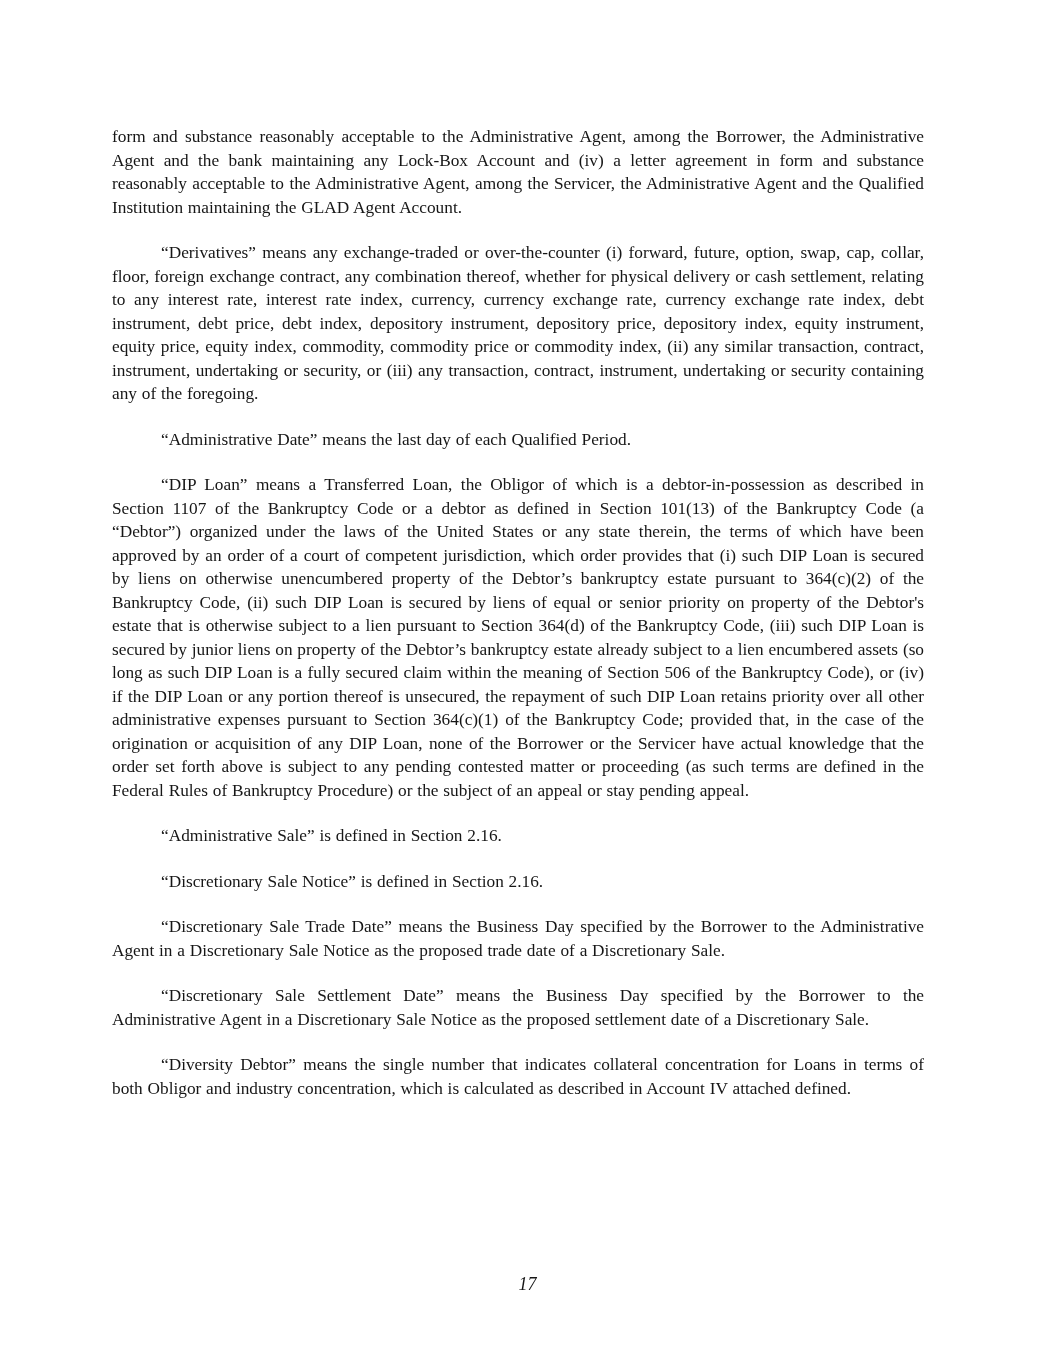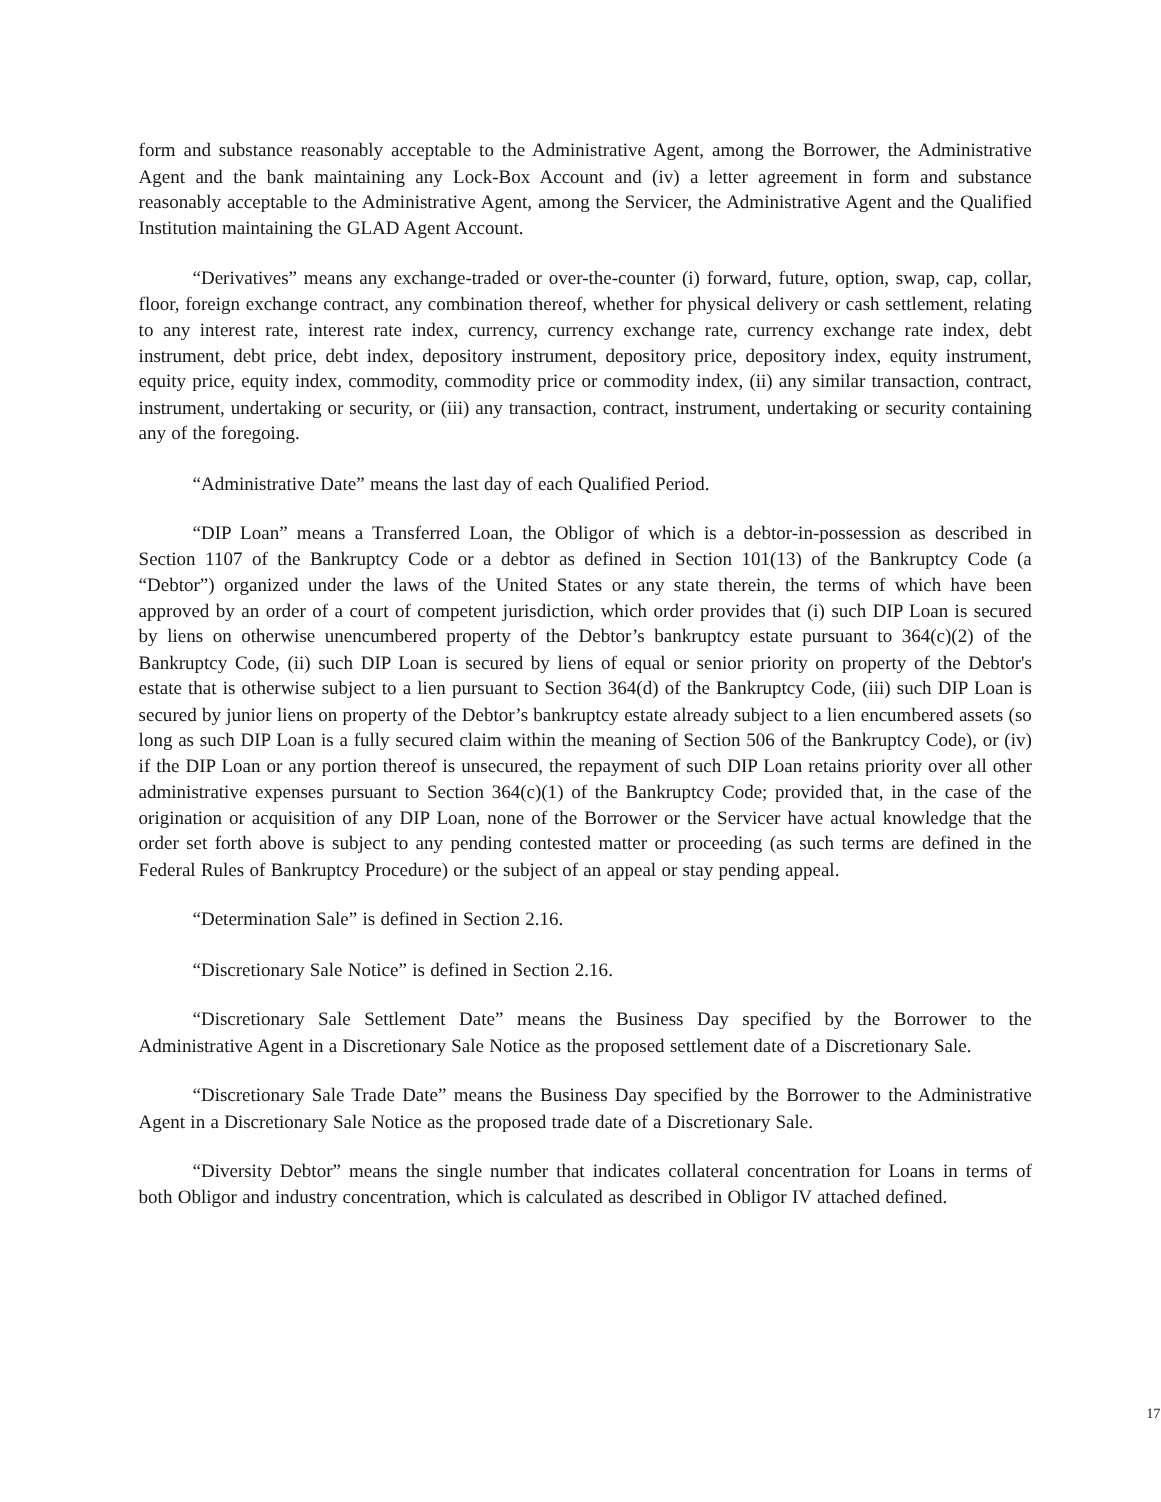--- a/index.html
+++ b/index.html
@@ -9,63 +9,64 @@
     width: 1055px;
     height: 1365px;
     background: #ffffff;
     font-family: "Liberation Serif", serif;
     color: #161616;
     overflow: hidden;
   }
   .content {
     position: absolute;
     top: 125px;
-    left: 126px;
+    left: 112px;
     width: 812px;
   }
   p.para {
     font-size: 17.3px;
     line-height: 23.5px;
     text-align: justify;
     margin-bottom: 22px;
     word-spacing: 0.5px;
   }
   p.indent { text-indent: 49px; }
   p.para:last-child { margin-bottom: 0; }
   .u { text-underline-offset: 2px; }
   .page-number {
     position: absolute;
     top: 1273px;
     left: 0;
     width: 100%;
-    text-align: right;
-    font-size: 13px;
+    text-align: center;
+    font-size: 18px;
     line-height: 23.5px;
+    font-style: italic;
   }
 </style>
 </head>
 <body>
 
 <div class="page">
   <main class="content">
 
     <p class="para"><span>form and substance reasonably acceptable to the Administrative Agent, among the Borrower, the Administrative Agent and the bank maintaining any Lock-Box Account and (iv) a letter agreement in form and substance reasonably acceptable to the Administrative Agent, among the Servicer, the Administrative Agent and the Qualified Institution maintaining the GLAD Agent Account.</span></p>
 
     <p class="para indent"><span>“</span><span class="u">Derivatives</span><span>”  means any exchange-traded or over-the-counter (i) forward, future, option, swap, cap, collar, floor, foreign exchange contract, any combination thereof, whether for physical delivery or cash settlement, relating to any interest rate, interest rate index, currency, currency exchange rate, currency exchange rate index, debt instrument, debt price, debt index, depository instrument, depository price, depository index, equity instrument, equity price, equity index, commodity, commodity price or commodity index, (ii) any similar transaction, contract, instrument, undertaking or security, or (iii) any transaction, contract, instrument, undertaking or security containing any of the foregoing.</span></p>
 
     <p class="para indent"><span>“</span><span class="u">Administrative Date</span><span>” means the last day of each Qualified Period.</span></p>
 
     <p class="para indent"><span>“</span><span class="u">DIP Loan</span><span>” means a Transferred Loan, the Obligor of which is a debtor-in-possession as described in Section 1107 of the Bankruptcy Code or a debtor as defined in Section 101(13) of the Bankruptcy Code (a “Debtor”) organized under the laws of the United States or any state therein, the terms of which have been approved by an order of a court of competent jurisdiction, which order provides that (i) such DIP Loan is secured by liens on otherwise unencumbered property of the Debtor’s bankruptcy estate pursuant to 364(c)(2) of the Bankruptcy Code, (ii) such DIP Loan is secured by liens of equal or senior priority on property of the Debtor's estate that is otherwise subject to a lien pursuant to Section 364(d) of the Bankruptcy Code, (iii) such DIP Loan is secured by junior liens on property of the Debtor’s bankruptcy estate already subject to a lien encumbered assets (so long as such DIP Loan is a fully secured claim within the meaning of Section 506 of the Bankruptcy Code), or (iv) if the DIP Loan or any portion thereof is unsecured, the repayment of such DIP Loan retains priority over all other administrative expenses pursuant to Section 364(c)(1) of the Bankruptcy Code; provided that, in the case of the origination or acquisition of any DIP Loan, none of the Borrower or the Servicer have actual knowledge that the order set forth above is subject to any pending contested matter or proceeding (as such terms are defined in the Federal Rules of Bankruptcy Procedure) or the subject of an appeal or stay pending appeal.</span></p>
 
-    <p class="para indent"><span>“</span><span class="u">Determination Sale</span><span>” is defined in </span><span class="u">Section 2.16</span><span>.</span></p>
+    <p class="para indent"><span>“</span><span class="u">Administrative Sale</span><span>” is defined in </span><span class="u">Section 2.16</span><span>.</span></p>
 
     <p class="para indent"><span>“</span><span class="u">Discretionary Sale Notice</span><span>” is defined in </span><span class="u">Section 2.16</span><span>.</span></p>
 
+    <p class="para indent"><span>“</span><span class="u">Discretionary Sale Trade Date</span><span>” means the Business Day specified by the Borrower to the Administrative Agent in a Discretionary Sale Notice as the proposed trade date of a Discretionary Sale.</span></p>
+
     <p class="para indent"><span>“</span><span class="u">Discretionary Sale Settlement Date</span><span>” means the Business Day specified by the Borrower to the Administrative Agent in a Discretionary Sale Notice as the proposed settlement date of a Discretionary Sale.</span></p>
 
-    <p class="para indent"><span>“</span><span class="u">Discretionary Sale Trade Date</span><span>” means the Business Day specified by the Borrower to the Administrative Agent in a Discretionary Sale Notice as the proposed trade date of a Discretionary Sale.</span></p>
-
-    <p class="para indent"><span>“</span><span class="u">Diversity Debtor</span><span>” means the single number that indicates collateral concentration for Loans in terms of both Obligor and industry concentration, which is calculated as described in </span><span class="u">Obligor IV</span><span> attached defined.</span></p>
+    <p class="para indent"><span>“</span><span class="u">Diversity Debtor</span><span>” means the single number that indicates collateral concentration for Loans in terms of both Obligor and industry concentration, which is calculated as described in </span><span class="u">Account IV</span><span> attached defined.</span></p>
 
   </main>
 
   <div class="page-number">17</div>
 </div>
 
 </body></html>

